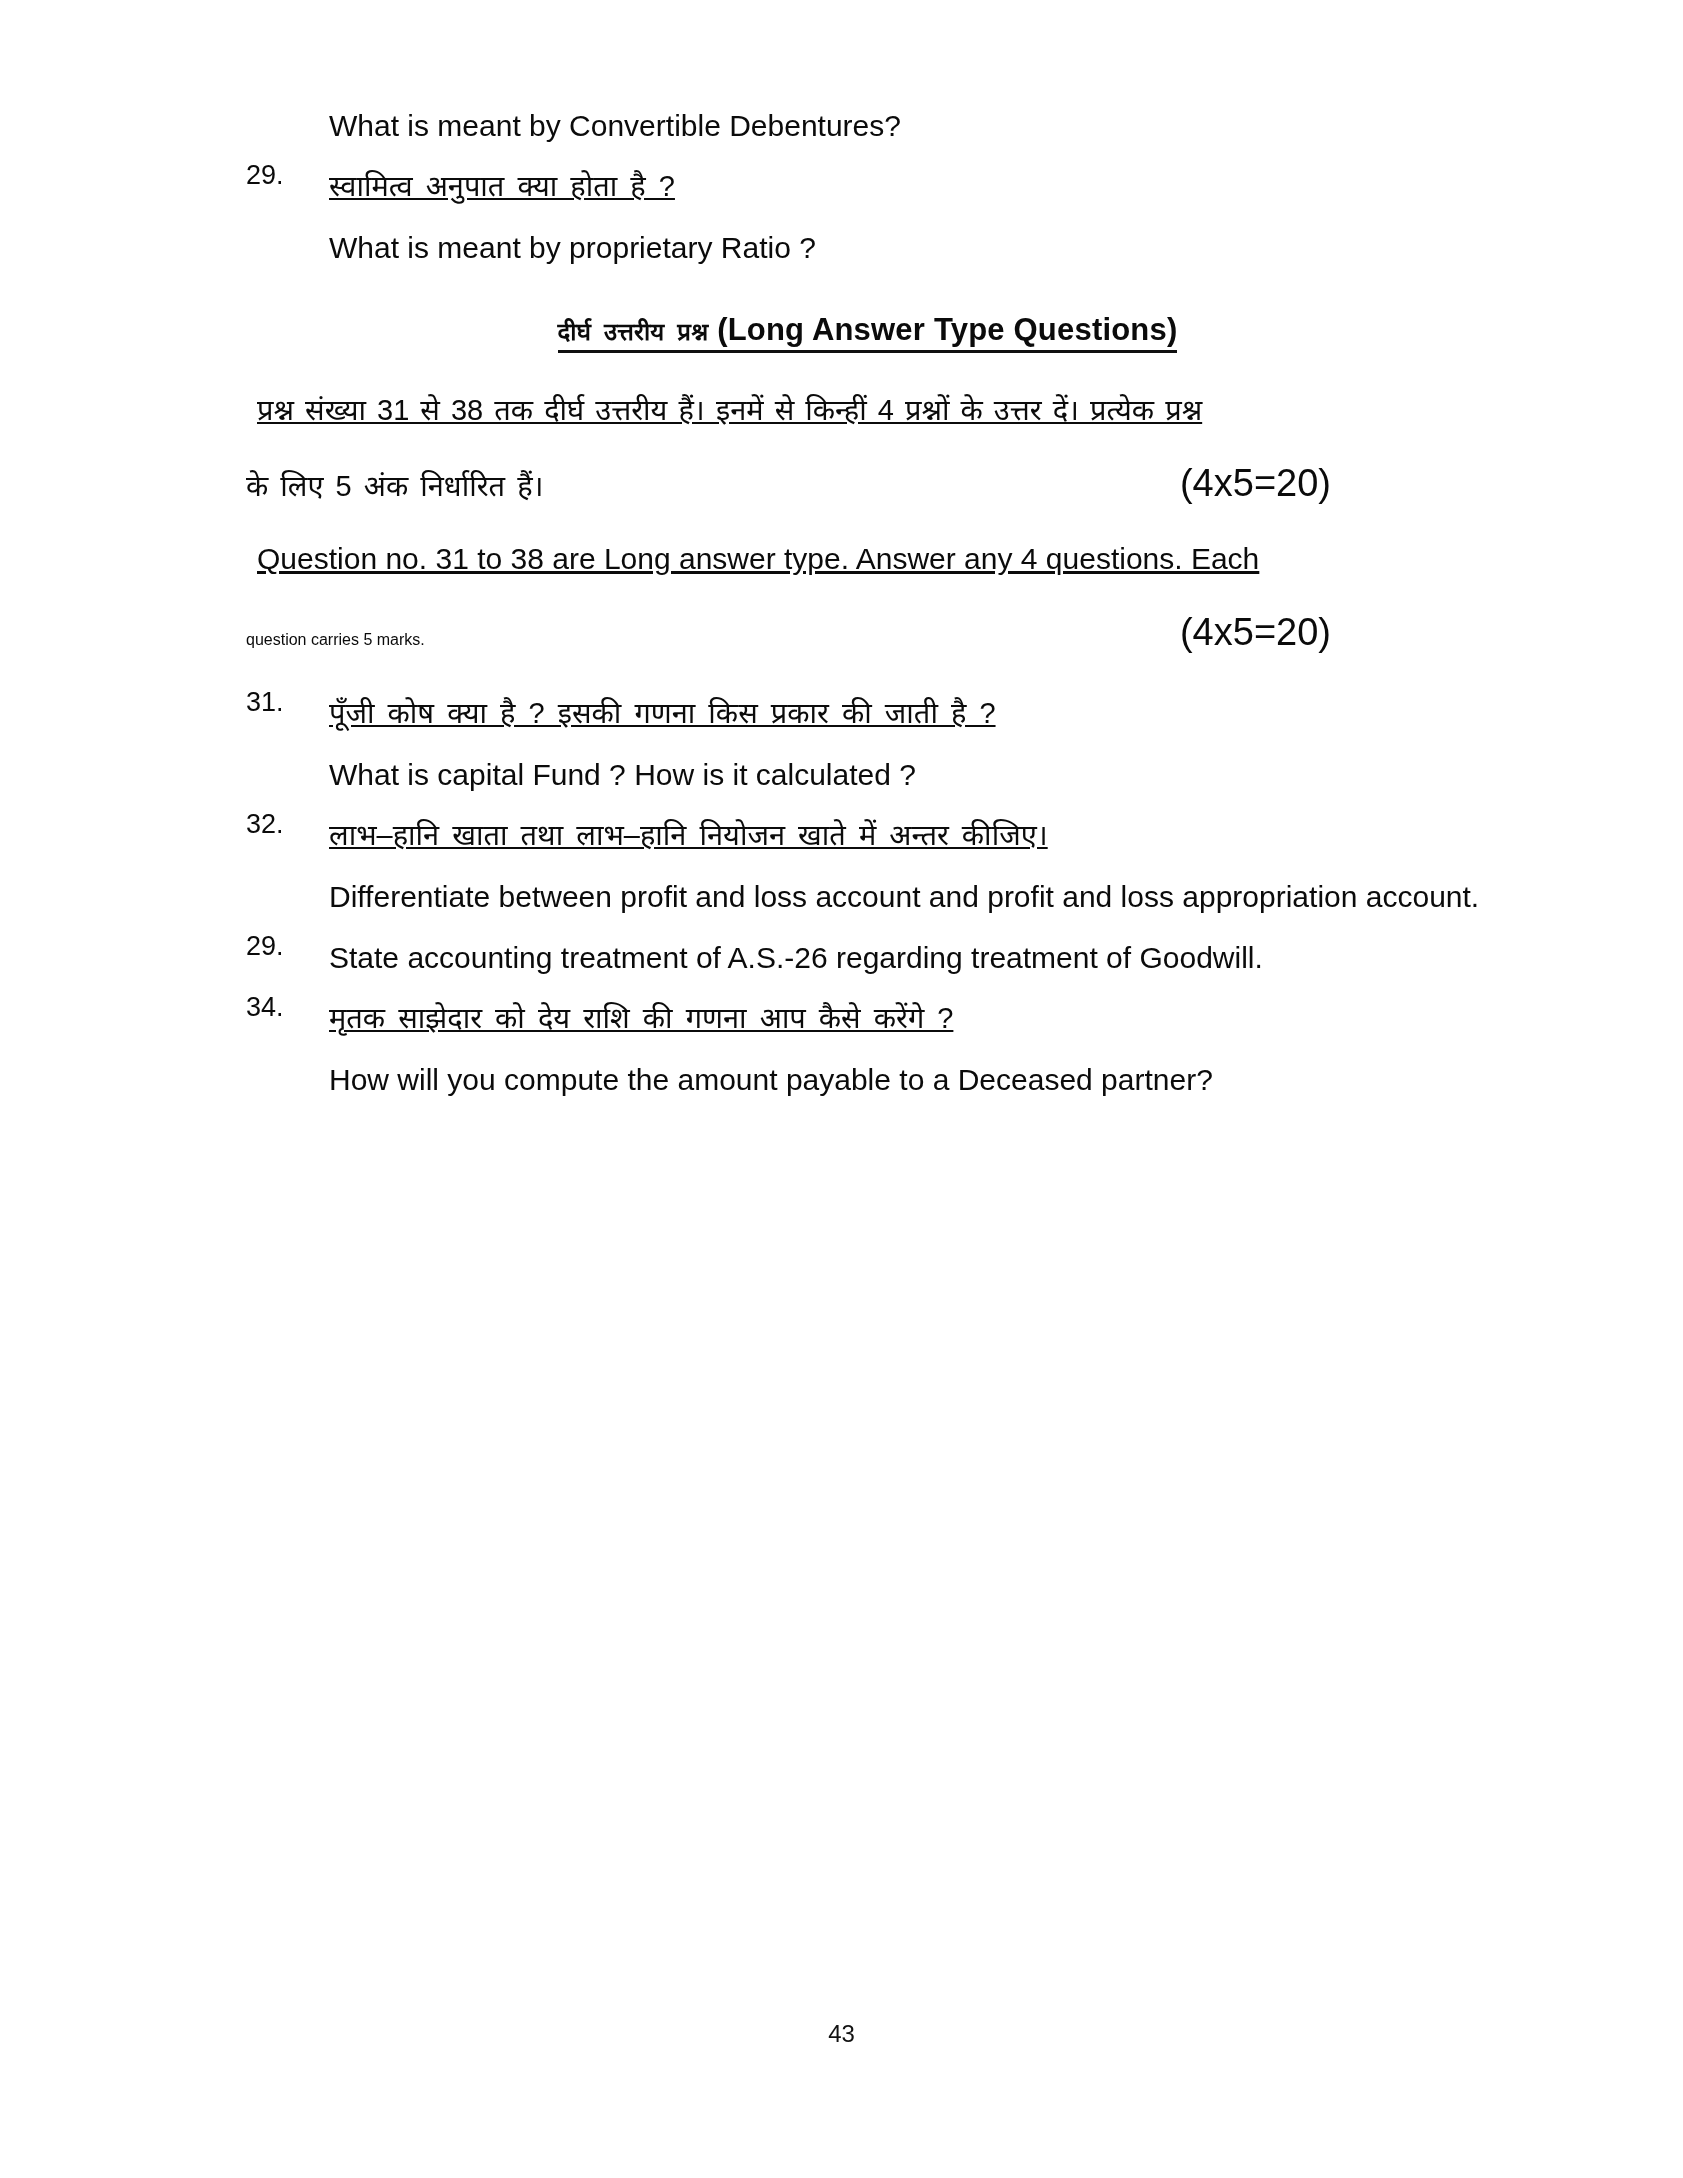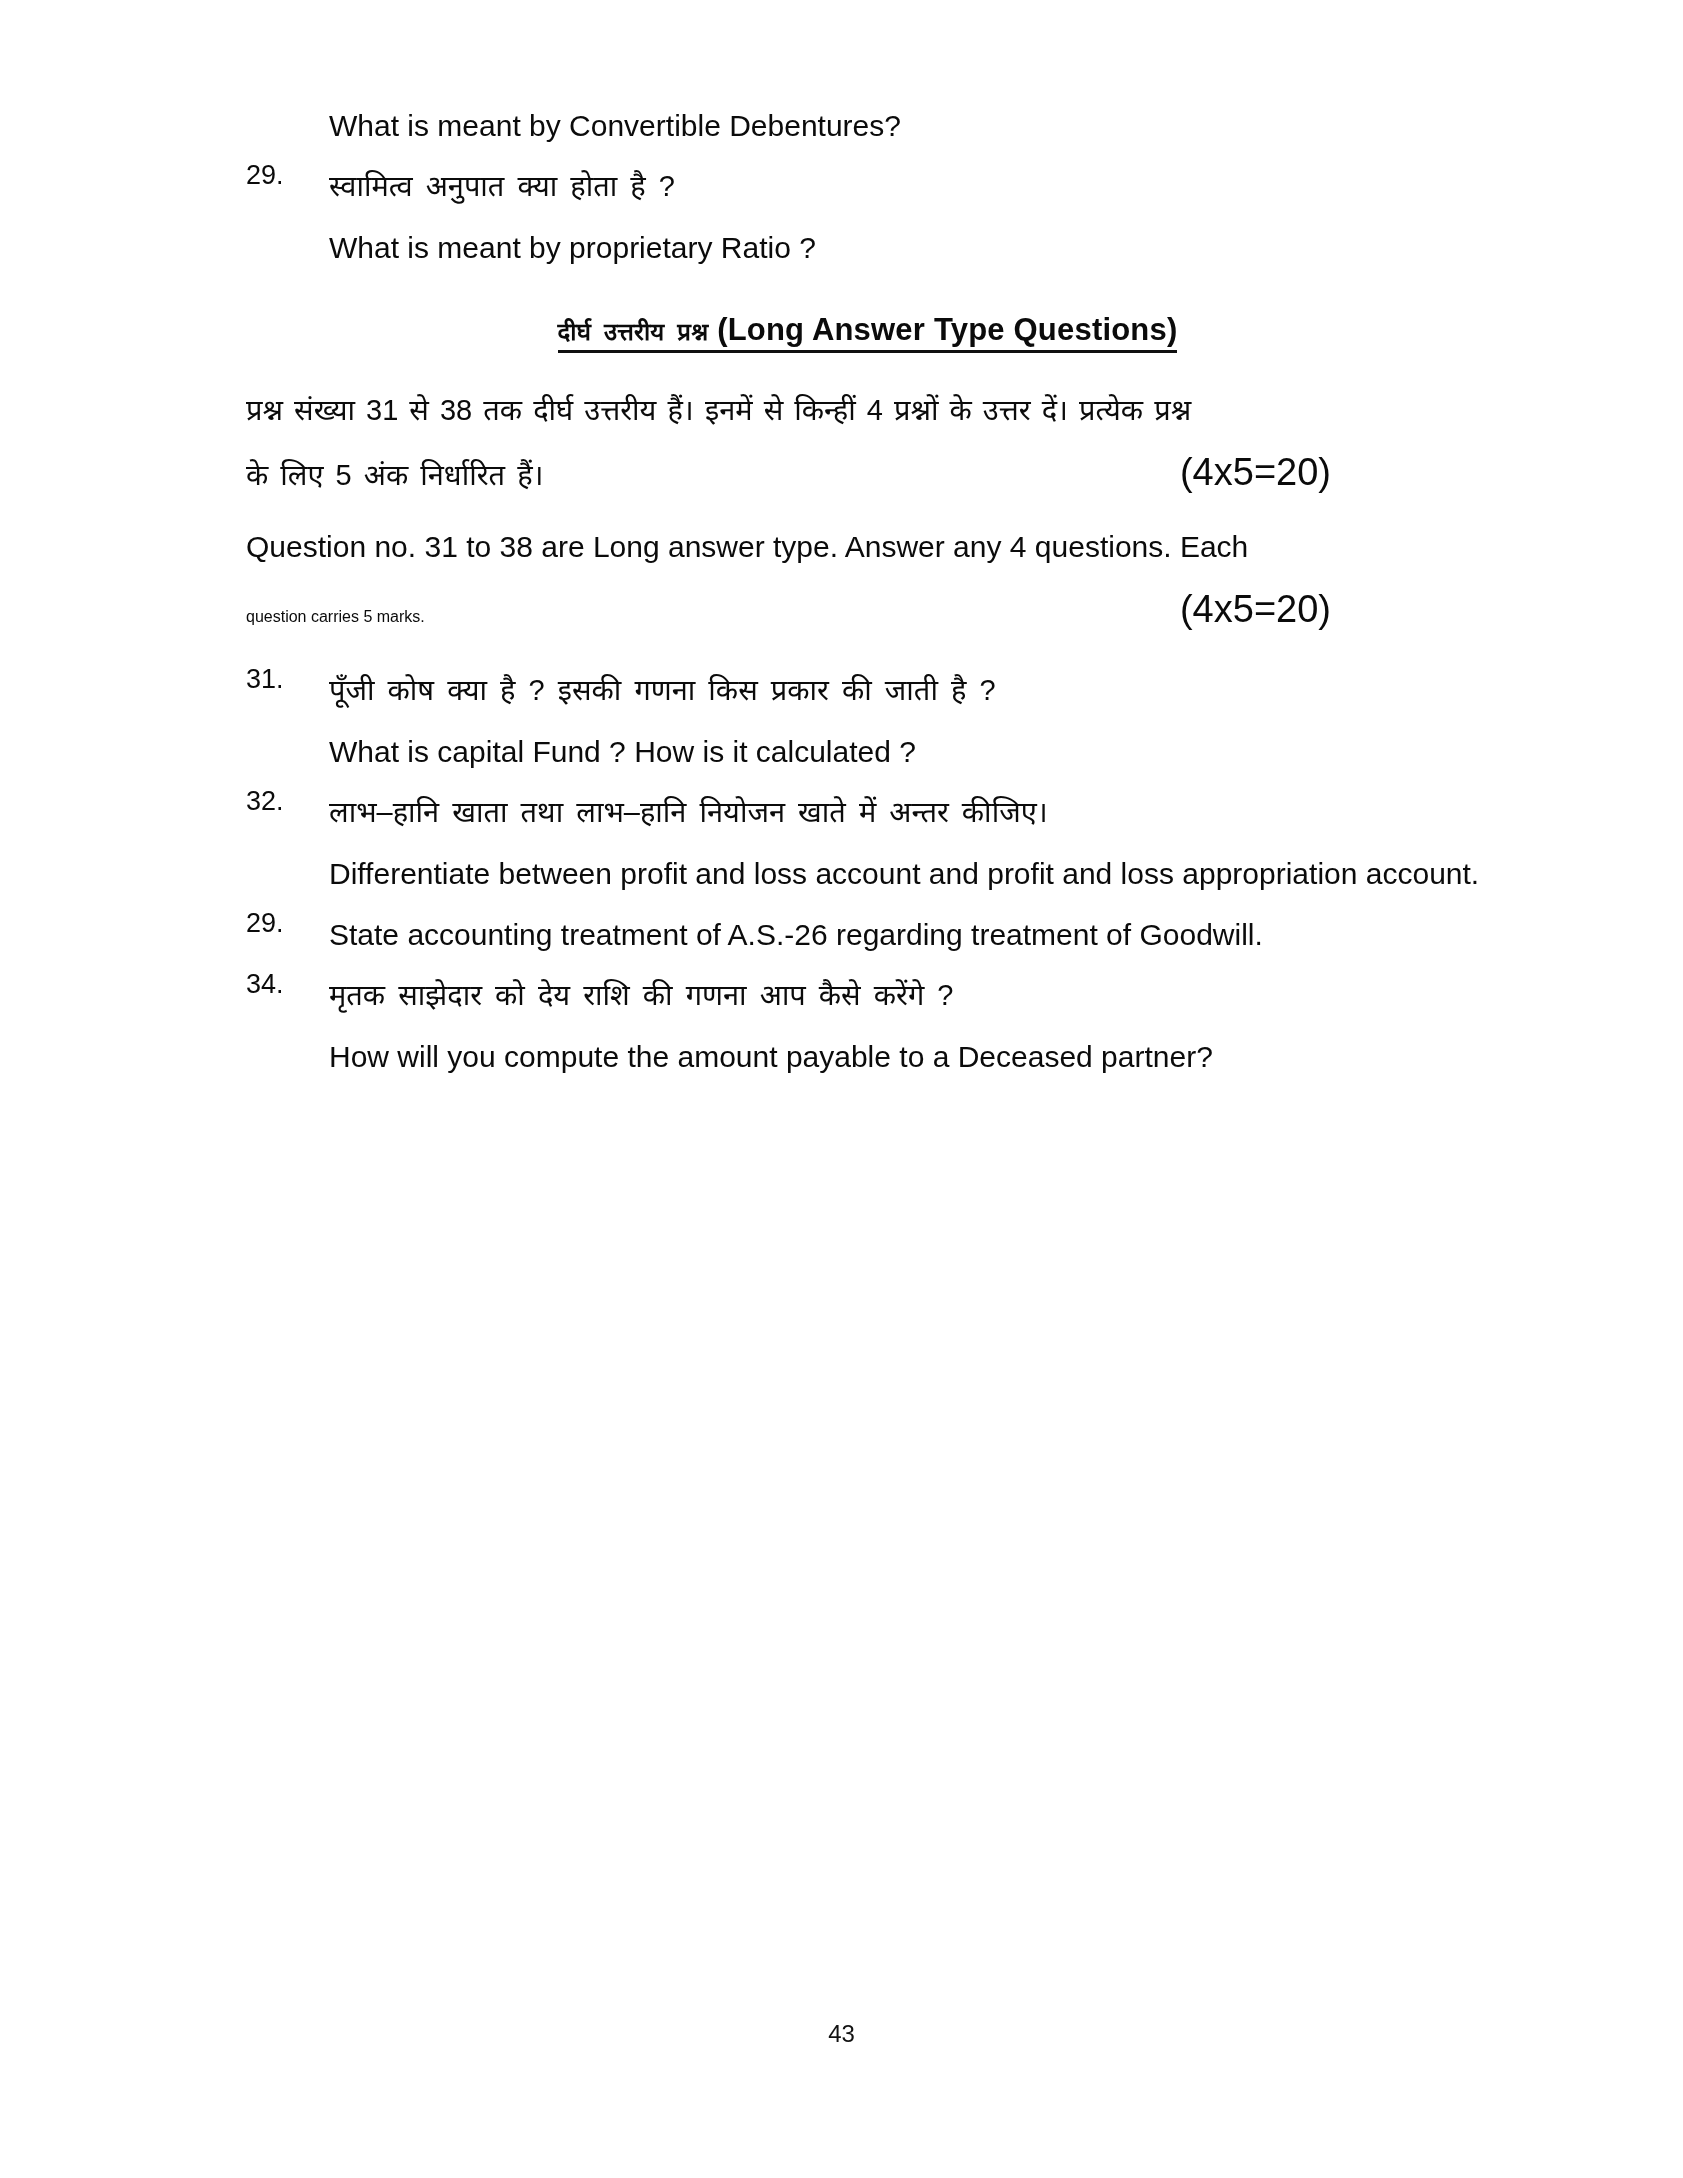--- a/index.html
+++ b/index.html
@@ -58,20 +58,21 @@
   }
 
   .qline {
     font-size: 30px;
     line-height: 61px;
     white-space: nowrap;
   }
   .qline.hi {
     font-size: 29px;
     word-spacing: 5px;
+    text-decoration: underline;
   }
   .qline.wrap {
     white-space: normal;
     text-align: justify;
     text-justify: inter-word;
   }
 
   
   .section-heading {
     text-align: center;
@@ -89,25 +90,26 @@
   .section-heading .hi-part {
     font-size: 24px;
     word-spacing: 6px;
   }
 
   
   .instr {
     margin-top: 10px;
   }
   .instr p {
-    margin: 0;
+    margin: 11px;
     font-size: 30px;
     line-height: 62px;
     text-align: justify;
     text-justify: inter-word;
+    text-decoration: underline;
   }
   .instr p.hi {
     font-size: 29px;
     word-spacing: 3px;
   }
   .instr .lastline {
     display: flex;
     justify-content: flex-start;
     align-items: baseline;
     line-height: 62px;

